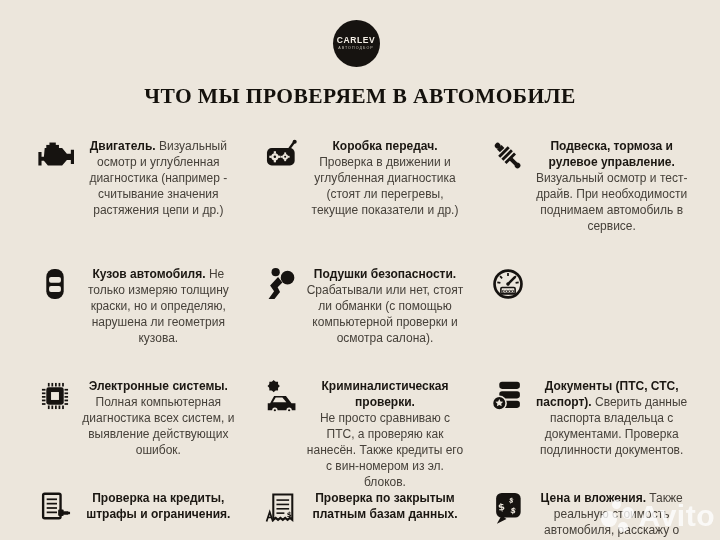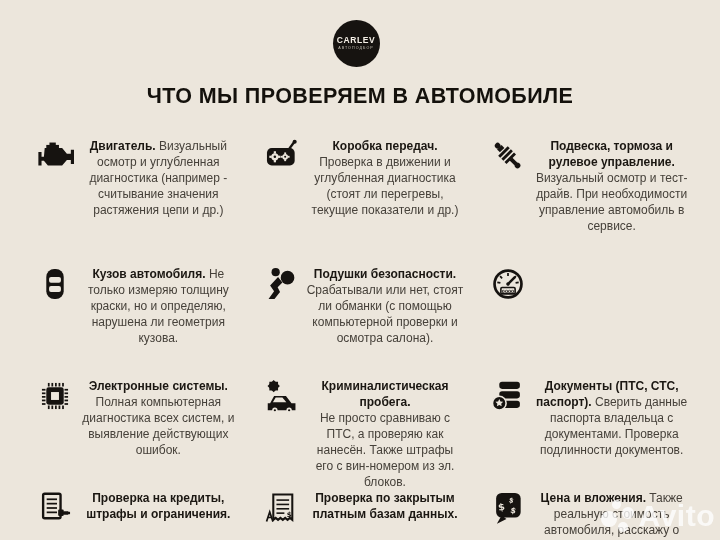--- a/index.html
+++ b/index.html
@@ -20,20 +20,21 @@
   }
   .logo .brand{color:#f4efe6;font-weight:bold;font-size:8.5px;letter-spacing:.6px;line-height:1;}
   .logo .tagline{color:#cdc8bc;font-size:3.6px;letter-spacing:1.1px;line-height:1;margin-top:2px;}
   .title{
     text-align:center;
     font-size:21.5px;
     font-weight:800;
     letter-spacing:.4px;
     margin-top:17px;
     color:#14110c;
+    font-family:Liberation Serif, serif;
   }
   .grid{
     display:grid;
     grid-template-columns:repeat(3,1fr);
     column-gap:26px;
     grid-template-rows:128px 112px 112px auto;
     padding:27px 30px 0 36px;
   }
   .cell{display:flex;align-items:flex-start;}
   .ic{flex:0 0 44px;margin-top:1px;}
@@ -114,21 +115,21 @@
             <rect x="20" y="8.5" width="8" height="5"></rect>
             <rect x="15.5" y="15" width="17" height="3.6"></rect>
             <rect x="15.5" y="20.6" width="17" height="3.6"></rect>
             <rect x="15.5" y="26.2" width="17" height="3.6"></rect>
             <rect x="21.5" y="29" width="5" height="9"></rect>
             <circle cx="24" cy="41" r="3.6"></circle>
           </g>
         </svg>
       </span>
       <p class="txt"><span class="lead">Подвеска, тормоза и рулевое управление.</span>
-      <span>Визуальный осмотр и тест-драйв. При необходимости управление автомобиль в сервисе.</span></p>
+      <span>Визуальный осмотр и тест-драйв. При необходимости поднимаем автомобиль в сервисе.</span></p>
     </div>
 
     <div class="cell">
       <span class="ic">
         <svg width="38" height="38" viewBox="0 0 48 48" fill="#161310">
           <rect x="13" y="5" width="22" height="38" rx="10"></rect>
           <rect x="16.5" y="15" width="15" height="7.5" rx="2.5" fill="#ece6dc"></rect>
           <rect x="16.5" y="26.5" width="15" height="7.5" rx="2.5" fill="#ece6dc"></rect>
         </svg>
       </span>
@@ -208,22 +209,22 @@
             <rect x="8" y="6" width="11" height="11" transform="rotate(45 13.5 11.5)"></rect>
           </g>
           <path d="M9 33 l5-9 h15 l7 9 h5 v9 H6 v-9 z"></path>
           <path d="M16 26 l-3.5 6 h17 l-5-6 z" fill="#ece6dc"></path>
           <circle cx="15" cy="42" r="3.4" fill="#ece6dc"></circle>
           <circle cx="33" cy="42" r="3.4" fill="#ece6dc"></circle>
           <circle cx="15" cy="42" r="1.4" fill="#161310"></circle>
           <circle cx="33" cy="42" r="1.4" fill="#161310"></circle>
         </svg>
       </span>
-      <p class="txt"><span class="lead">Криминалистическая пробега.</span>
-      <span>Не просто сравниваю с ПТС, а проверяю как нанесён. Также штрафы его с вин-номером из эл. блоков.</span></p>
+      <p class="txt"><span class="lead">Криминалистическая проверки.</span>
+      <span>Не просто сравниваю с ПТС, а проверяю как нанесён. Также кредиты его с вин-номером из эл. блоков.</span></p>
     </div>
 
     <div class="cell">
       <span class="ic">
         <svg width="38" height="38" viewBox="0 0 48 48" fill="#161310">
           <rect x="13" y="6" width="26" height="9" rx="3.5"></rect>
           <rect x="13" y="18" width="26" height="9" rx="3.5"></rect>
           <rect x="13" y="30" width="26" height="9" rx="3.5"></rect>
           <circle cx="13" cy="33" r="8.6" stroke="#ece6dc" stroke-width="2"></circle>
           <path d="M13 27.8 l1.5 3.1 3.4 .4 -2.5 2.4 .65 3.3 -3.05-1.6 -3.05 1.6 .65-3.3 -2.5-2.4 3.4-.4 z" fill="#ece6dc"></path>

